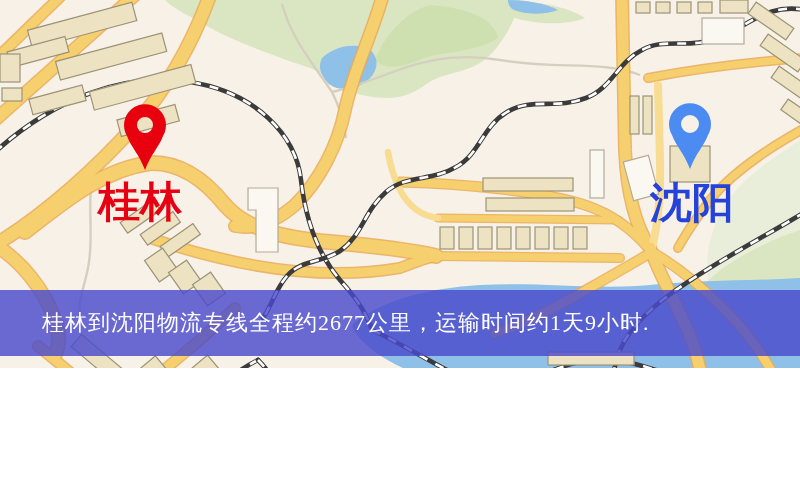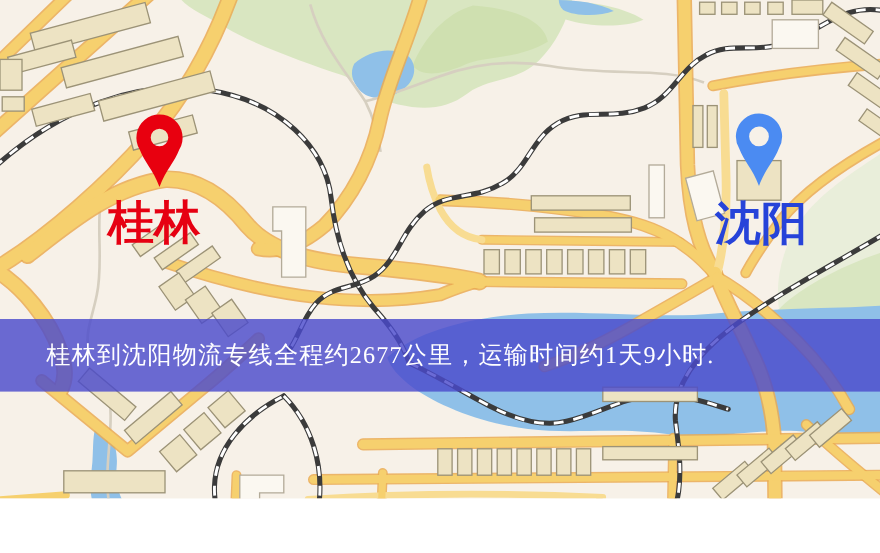--- a/index.html
+++ b/index.html
@@ -1,16 +1,16 @@
 <!DOCTYPE html>
 <html style="--background: #f7f1e8; --road: #f6d06e; --road_casing: #eaaa52; --road_minor: #f8dc92; --building: #ede3c3; --building_outline: #9c9377; --park: #d9e6c1; --water: #8fc0e8; --railway: #3b3b3b; --banner_bg: rgba(74,74,204,0.82); --banner_text: #ffffff; --origin_pin: #e8000f; --origin_label: #e60012; --destination_pin: #4b8bf2; --destination_label: #2643d9;"><head>
 <meta charset="utf-8">
 <style>
   html,body{margin:0;padding:0}
-  .stage{position:relative;width:800px;height:453px;overflow:hidden;
+  .stage{position:relative;width:800px;height:368px;overflow:hidden;
          font-family:"Liberation Sans",sans-serif;background:var(--background,#f7f1e8)}
   .stage svg{display:block}
   
   .rc{fill:none;stroke:var(--road_casing,#eaaa52);stroke-linecap:round;stroke-linejoin:round;opacity:.85}
   .rf{fill:none;stroke:var(--road,#f6d06e);stroke-linecap:round;stroke-linejoin:round}
   .rm{fill:none;stroke:var(--road_minor,#f8dc92);stroke-linecap:round;stroke-linejoin:round}
   
   .rail-b{fill:none;stroke:var(--railway,#3b3b3b);stroke-width:4.6;stroke-linecap:round}
   .rail-w{fill:none;stroke:#ffffff;stroke-width:2.6;stroke-dasharray:9 9;stroke-linecap:butt}
   

